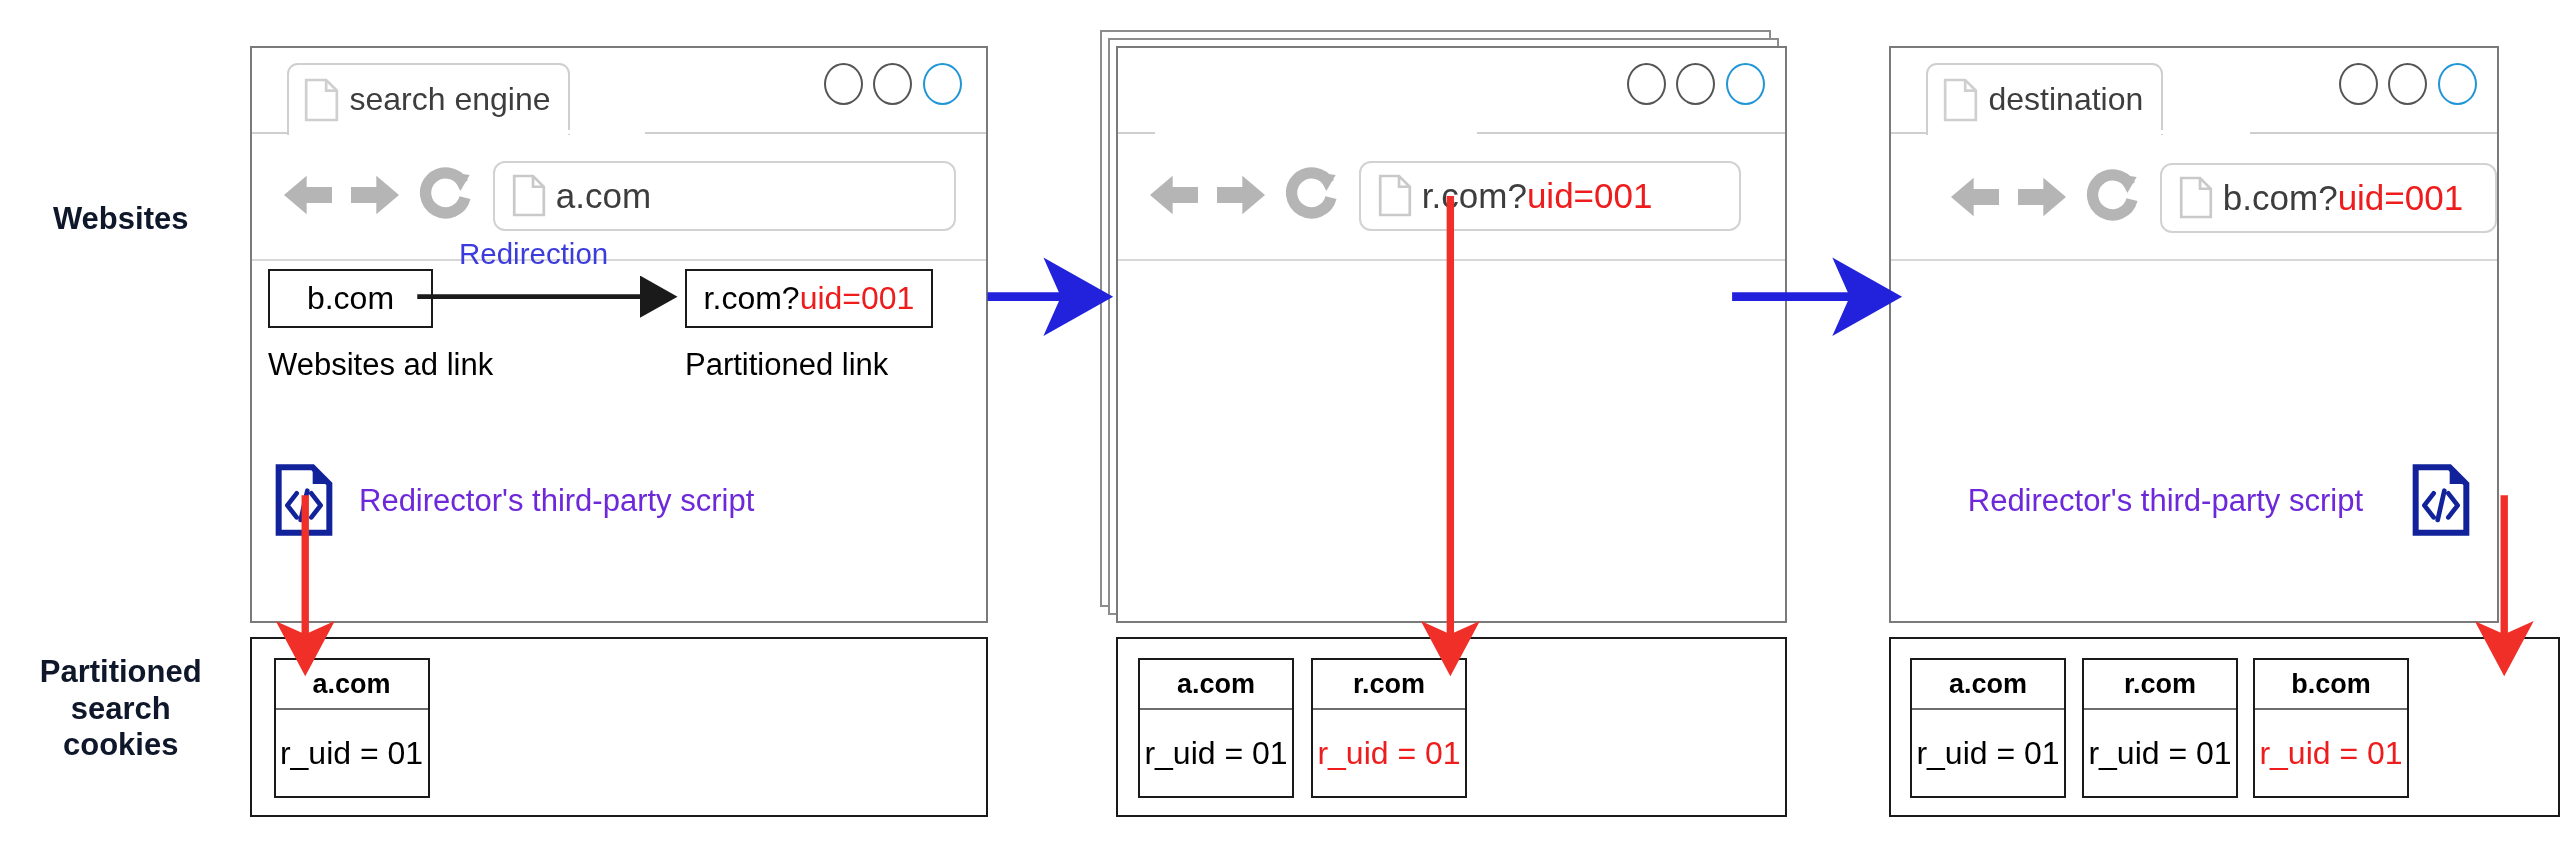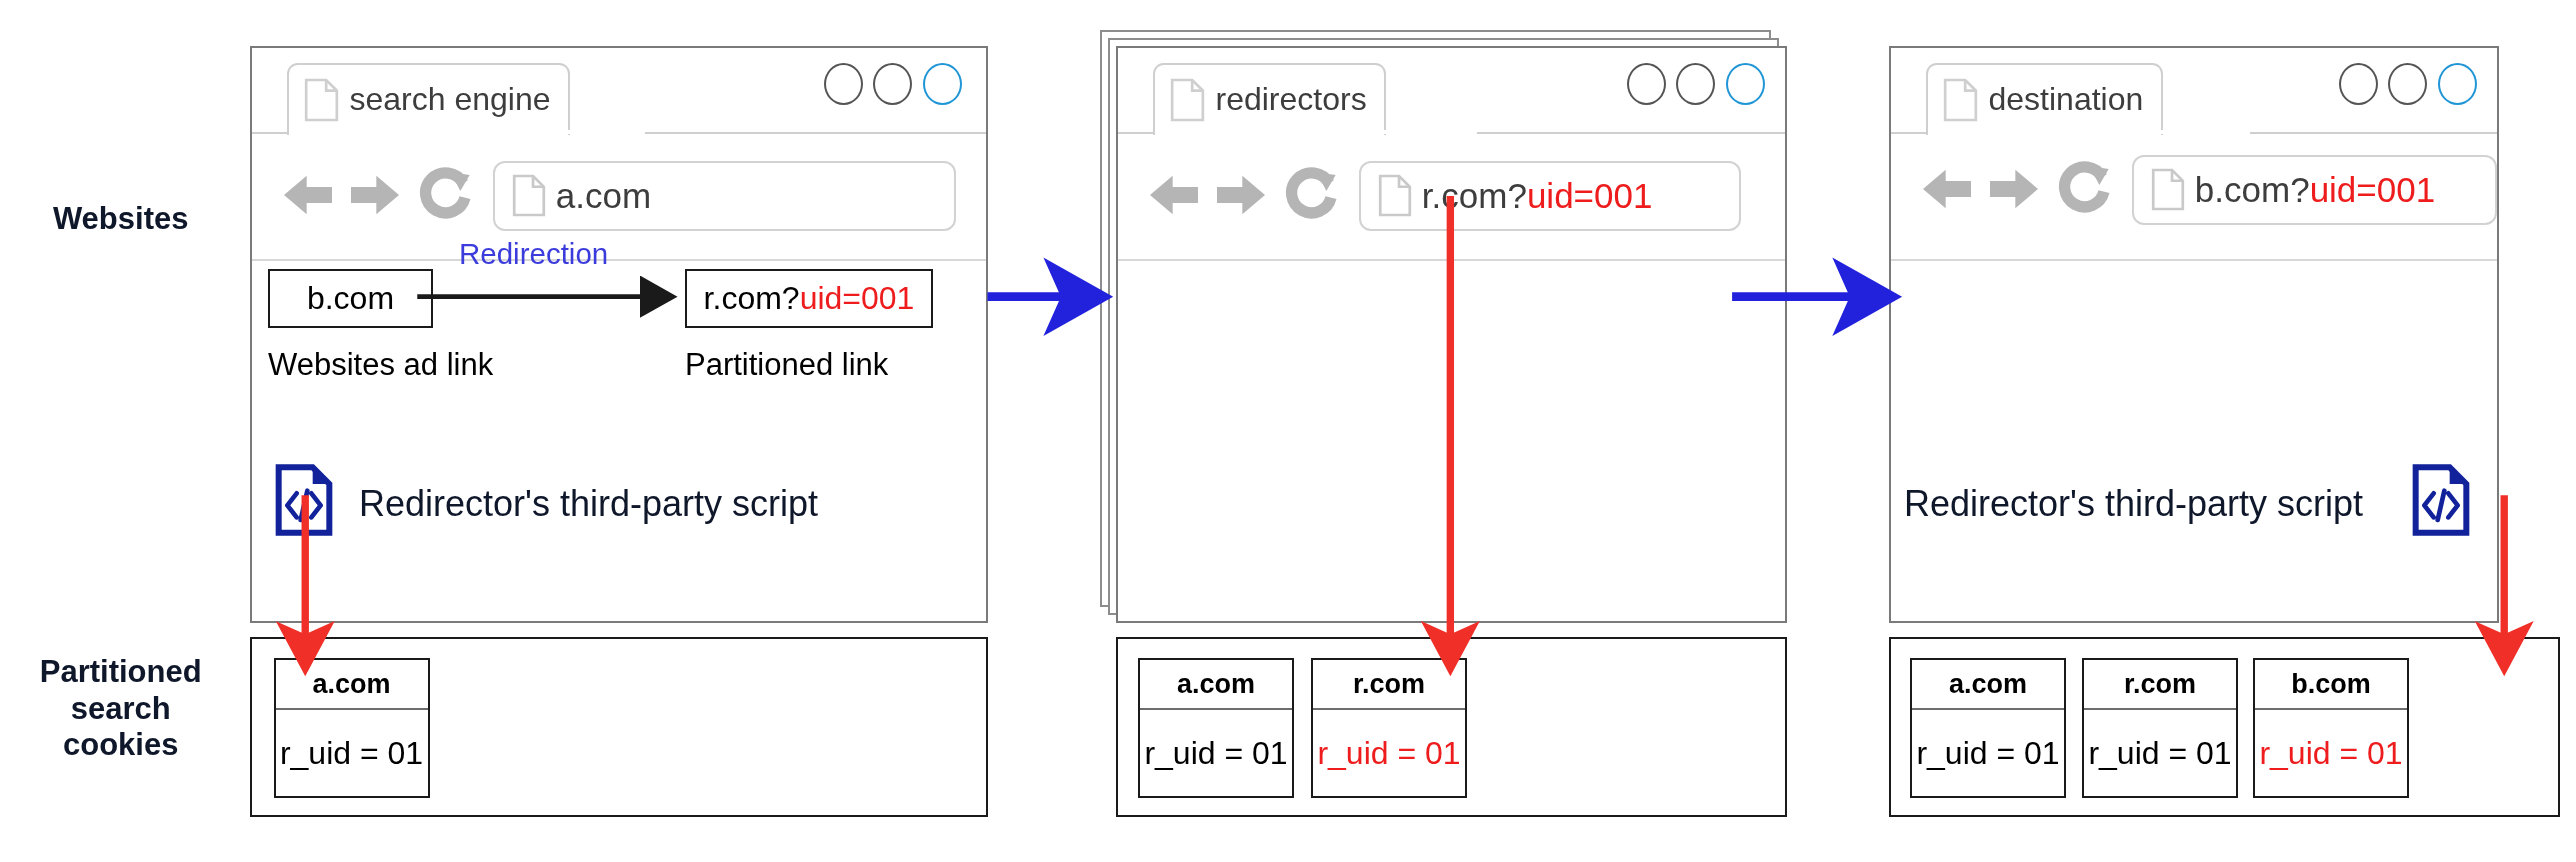--- a/index.html
+++ b/index.html
@@ -71,21 +71,21 @@
     position:absolute;border:2.7px solid #1a1a1a;background:#fff;box-sizing:border-box;
     display:flex;align-items:center;justify-content:center;
     font-size:32px;color:#000;white-space:nowrap;
   }
   .linkbox .uid{color:#ee1c1c;}
   .caption{position:absolute;font-size:31px;color:#000;white-space:nowrap;}
   .redirection-label{position:absolute;font-size:29.5px;color:#3c3cdd;white-space:nowrap;}
 
   
   .scriptbox{position:absolute;}
-  .script-label{position:absolute;font-size:36px;color:#0f172a;white-space:nowrap;}
+  .script-label{position:absolute;font-size:31px;color:#6d28d9;white-space:nowrap;}
 
   
   .cookiebox{
     position:absolute;border:2.7px solid #1a1a1a;background:#fff;box-sizing:border-box;
   }
   .cookiecell{
     position:absolute;border:2.7px solid #1a1a1a;background:#fff;box-sizing:border-box;
     display:flex;flex-direction:column;
   }
   .cookiecell .ck-head{
@@ -202,29 +202,20 @@
     </div>
   </div>
 
   <div class="ghost" style="left:1100px;top:29.5px;width:671px;height:577px;"></div>
   <div class="ghost" style="left:1108px;top:38px;width:671px;height:577px;"></div>
 
   <div class="browser" id="browser-2" style="left:1116px;top:46px;width:671px;height:577px;">
 
     <div class="tabstrip">
       <div class="tabstrip-underline"></div>
-      <div class="tab">
-        <span class="doc">
-          <svg width="35" height="44" viewBox="0 0 52 66">
-            <path d="M3,3 H33 L49,19 V63 H3 Z" fill="#fff" stroke="#cfcfcf" stroke-width="4"></path>
-            <path d="M33,3 V19 H49" fill="none" stroke="#cfcfcf" stroke-width="4"></path>
-          </svg>
-        </span>
-        <span class="tab-title">redirectors</span>
-      </div>
       <div class="tab-mask" style="left:37px;width:322px;"></div>
     </div>
 
     <div class="winbtns" style="right:20px;">
       <div class="circ"></div>
       <div class="circ"></div>
       <div class="circ blue"></div>
     </div>
 
     <div class="toolbar" style="top:107px;height:81px;">
@@ -288,21 +279,21 @@
       </div>
       <div class="tab-mask" style="left:37px;width:322px;"></div>
     </div>
 
     <div class="winbtns" style="right:20px;">
       <div class="circ"></div>
       <div class="circ"></div>
       <div class="circ blue"></div>
     </div>
 
-    <div class="toolbar" style="top:101px;height:81px;">
+    <div class="toolbar" style="top:109px;height:81px;margin-left:28px;">
       <div class="navicons">
         <span>
           <svg width="60" height="52" viewBox="0 0 90 78">
             <path d="M6,39 L40,10 L40,27 L78,27 L78,51 L40,51 L40,68 Z" fill="#b5b5b5"></path>
           </svg>
         </span>
         <span>
           <svg width="60" height="52" viewBox="0 0 90 78">
             <path d="M84,39 L50,10 L50,27 L12,27 L12,51 L50,51 L50,68 Z" fill="#b5b5b5"></path>
           </svg>

